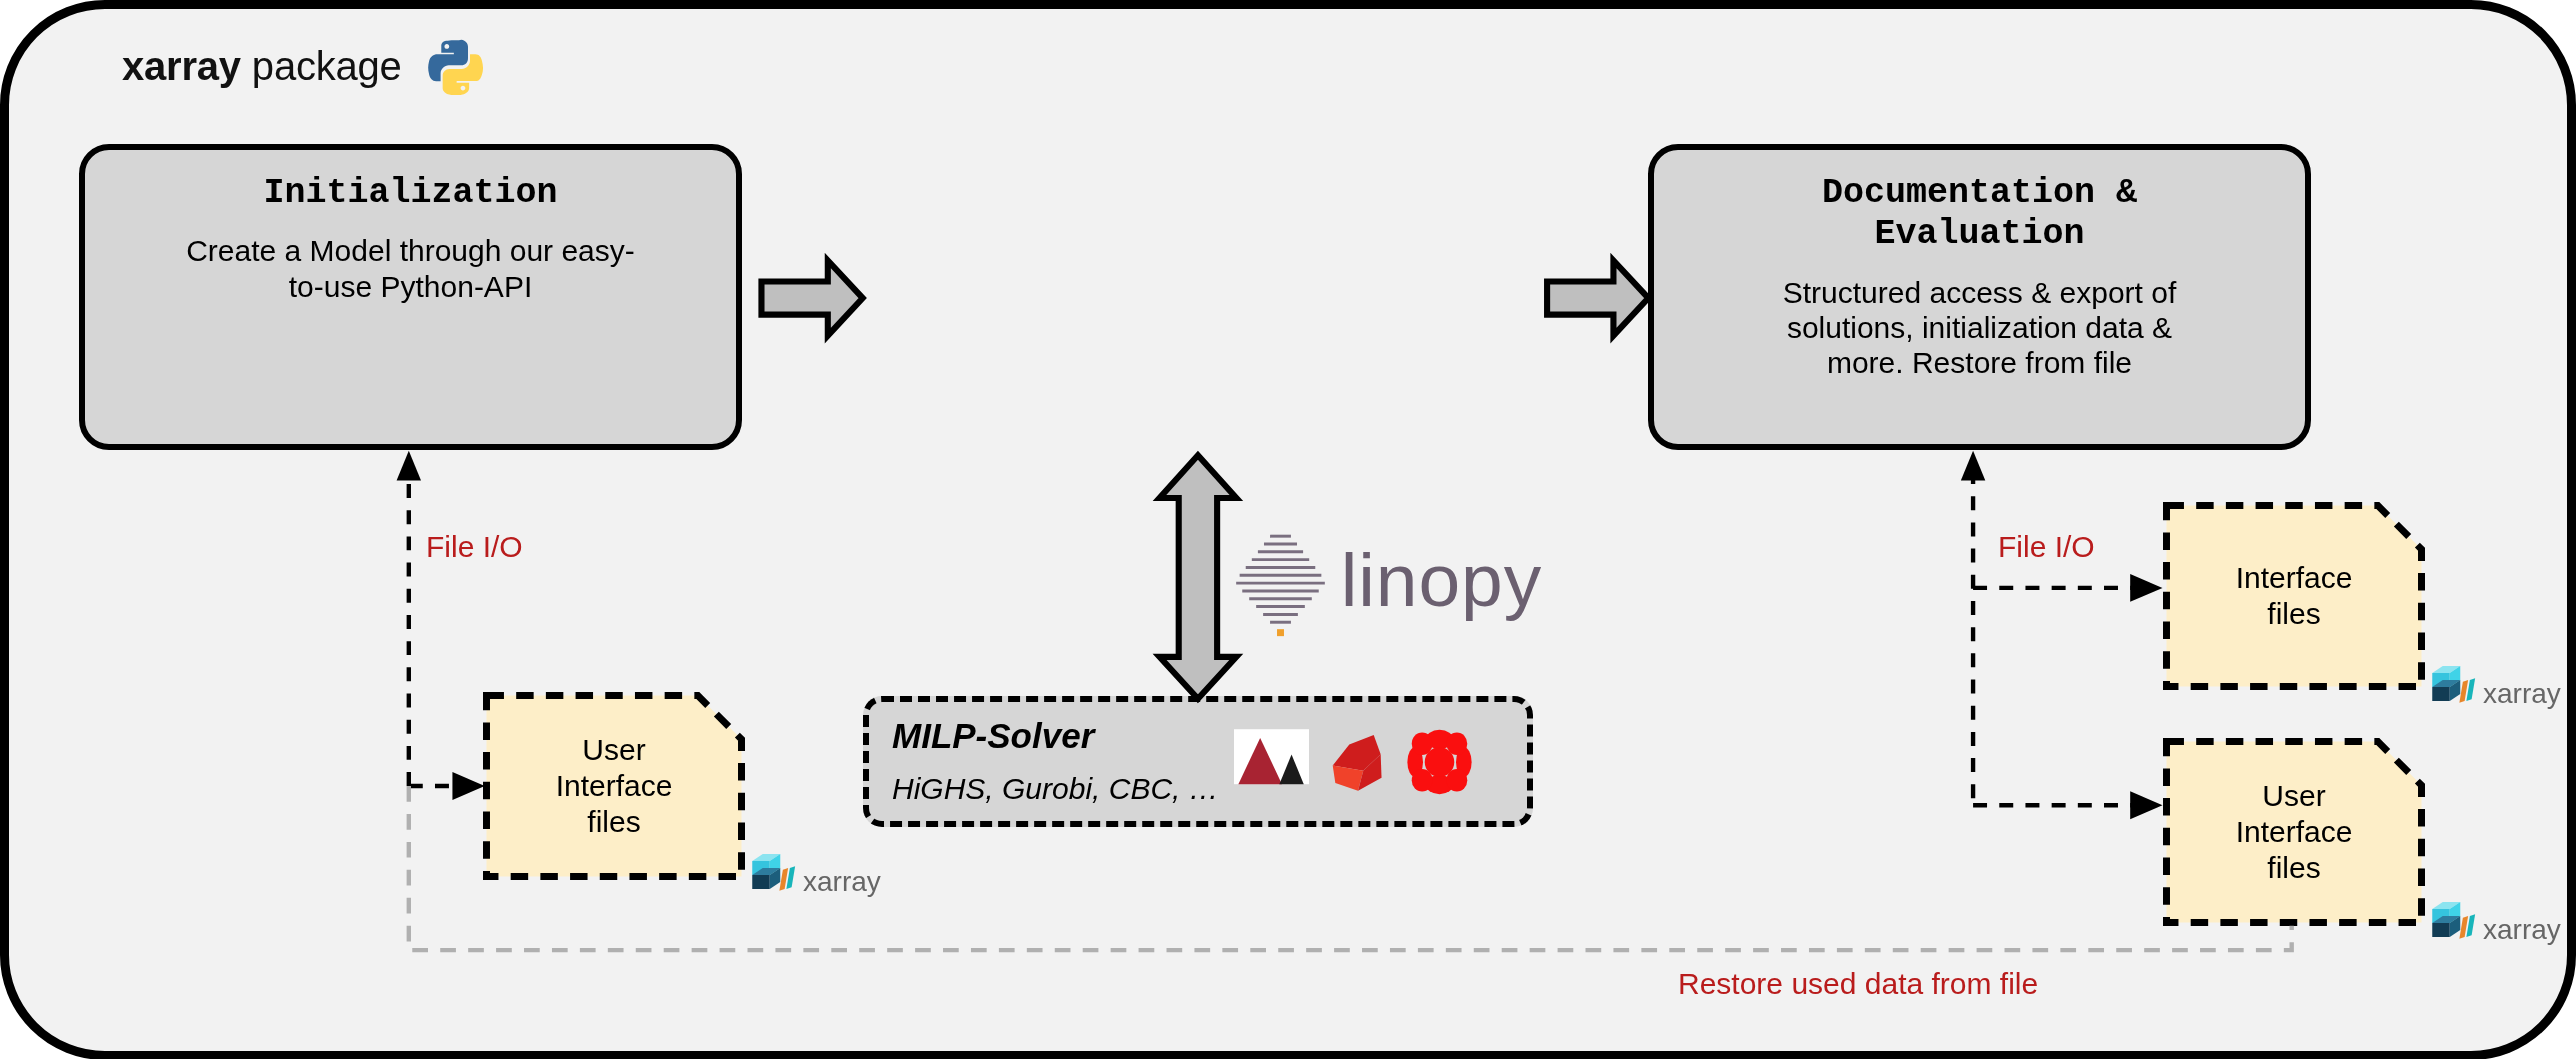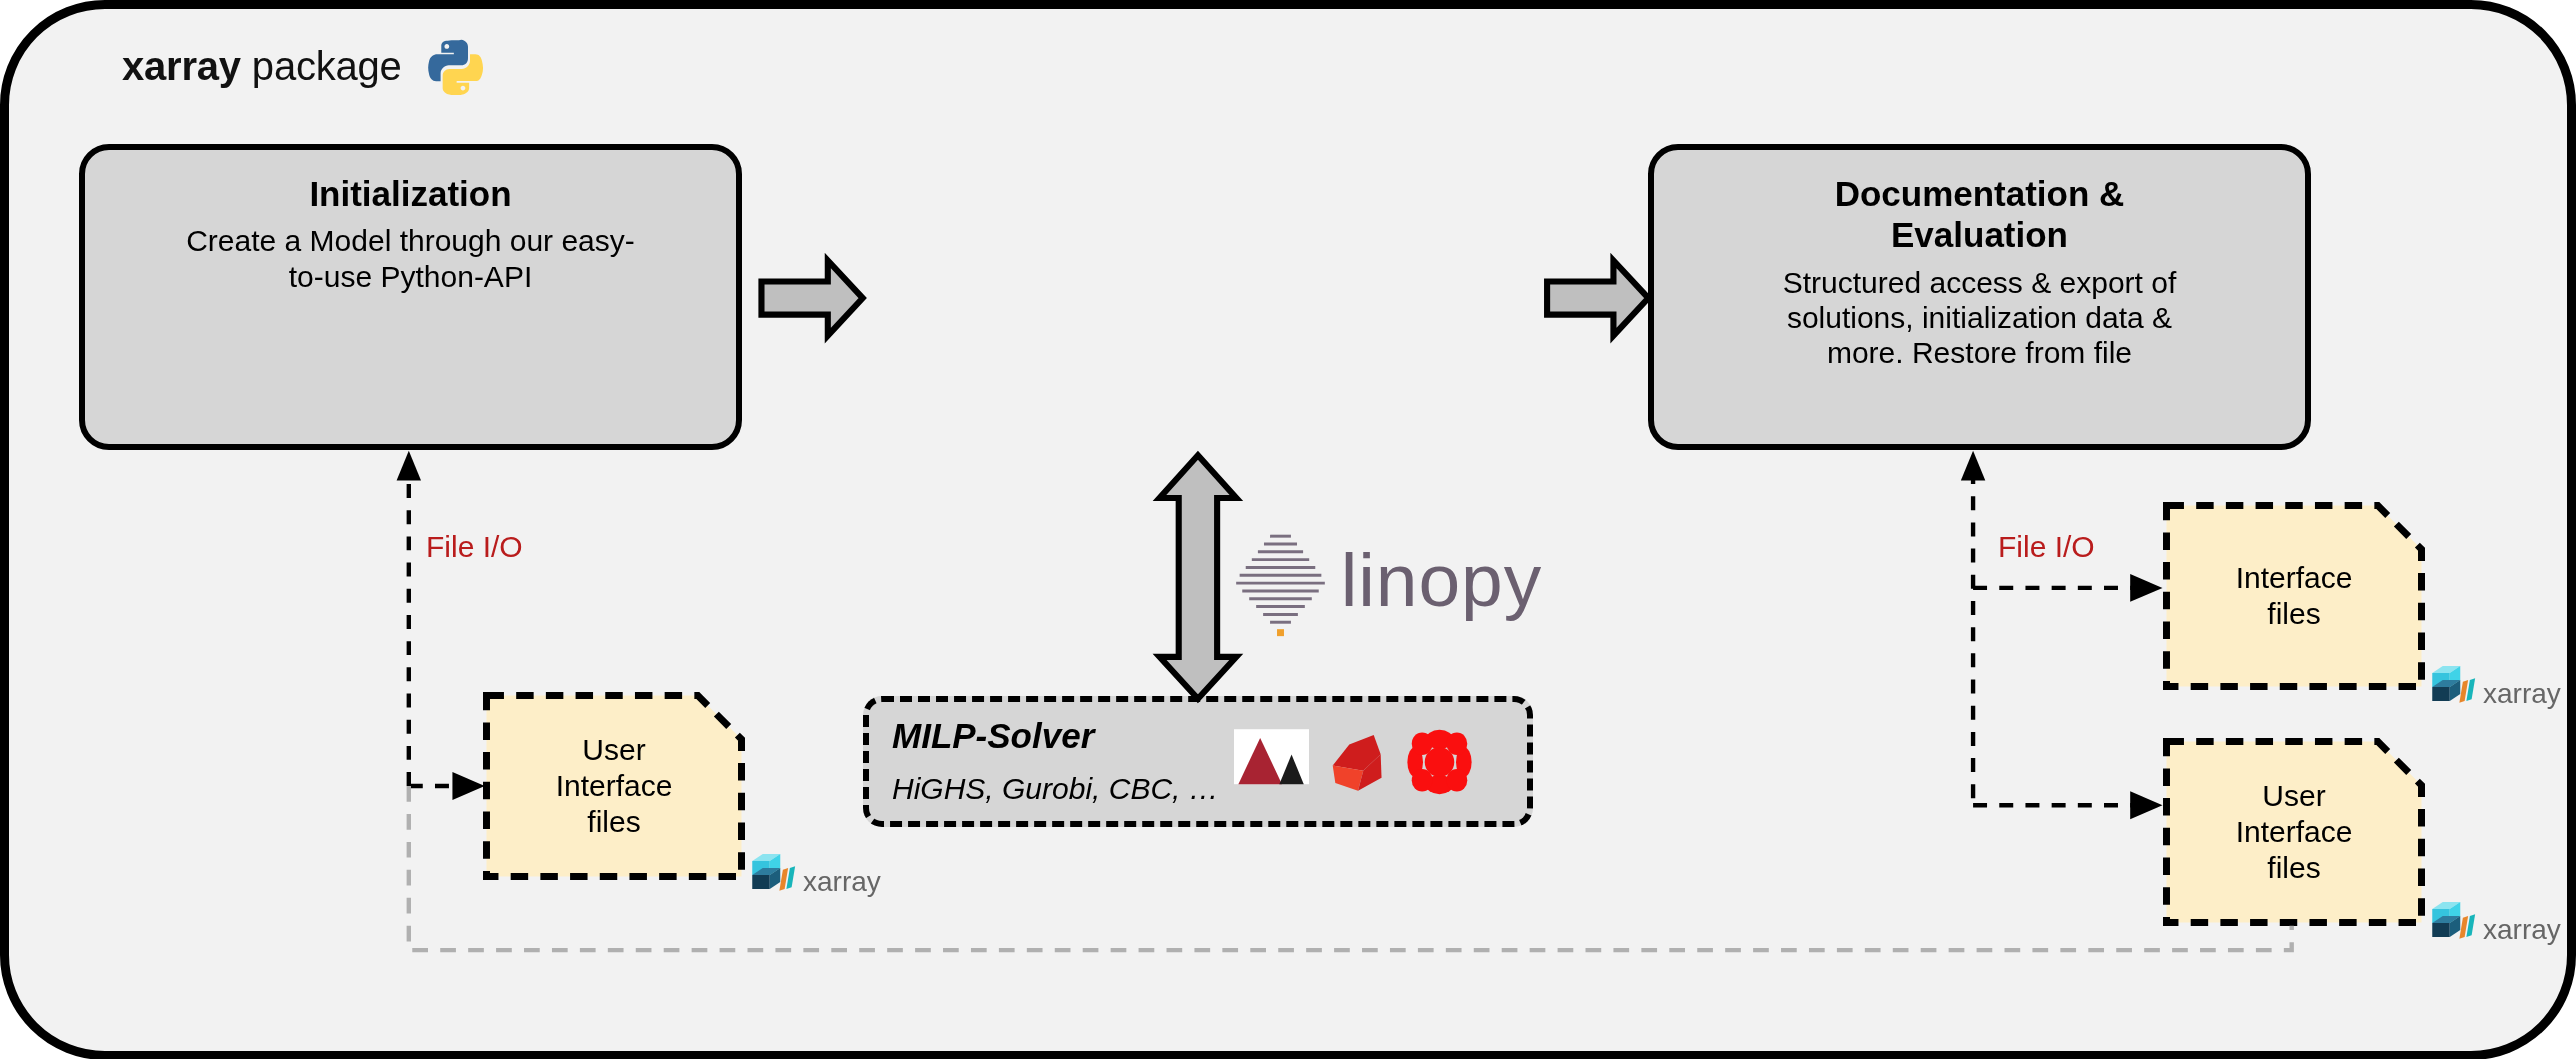--- a/index.html
+++ b/index.html
@@ -50,28 +50,29 @@
     align-items: center;
     padding-top: 23px;
   }
   .stage-title {
     font-size: 35px;
     font-weight: bold;
     color: #000000;
     line-height: 1.18;
     text-align: center;
     white-space: pre-line;
+    font-family: Liberation Mono, monospace;
   }
   .stage-desc {
     font-size: 30px;
     color: #000000;
     line-height: 1.18;
     text-align: center;
     white-space: pre-line;
-    margin-top: 9px;
+    margin-top: 19px;
   }
 
   #box-init      { left: 70px;   top: 135px; width: 663px;  height: 306px; }
   #box-translate { left: 855px;  top: 135px; width: 668px;  height: 306px; }
   #box-doc       { left: 1639px; top: 135px; width: 663px;  height: 306px; }
 
   
   #milp-box {
     position: absolute;
     left: 854px;
@@ -334,20 +335,21 @@
       <polygon points="6,32 26,32 26,48 6,48" fill="#123c54"></polygon>
       <polygon points="26,32 38,24 38,40 26,48" fill="#1c5e7c"></polygon>
       <polygon points="41,26 47,24 43,48 37,50" fill="#e8862a"></polygon>
       <polygon points="49,24 55,22 51,46 45,48" fill="#18b5ba"></polygon>
     </svg>
     <div class="xarray-word">xarray</div>
   </div>
 
   <div class="conn-label" id="label-fileio-left">File I/O</div>
   <div class="conn-label" id="label-fileio-right">File I/O</div>
+  <div class="conn-label" id="label-restore">Restore used data from file</div>
 
   <svg id="overlay" viewBox="0 0 2951 1214">
 
     <polygon points="862,312 938,312 938,288 978,331 938,374 938,350 862,350" fill="#bfbfbf" stroke="#000000" stroke-width="7" stroke-linejoin="miter"></polygon>
 
     <polygon points="1762,312 1838,312 1838,288 1878,331 1838,374 1838,350 1762,350" fill="#bfbfbf" stroke="#000000" stroke-width="7" stroke-linejoin="miter"></polygon>
 
     <polygon points="1362,511 1406,560 1384,560 1384,742 1406,742 1362,790 1318,742 1340,742 1340,560 1318,560" fill="#bfbfbf" stroke="#000000" stroke-width="7" stroke-linejoin="miter"></polygon>
 
     <g>

